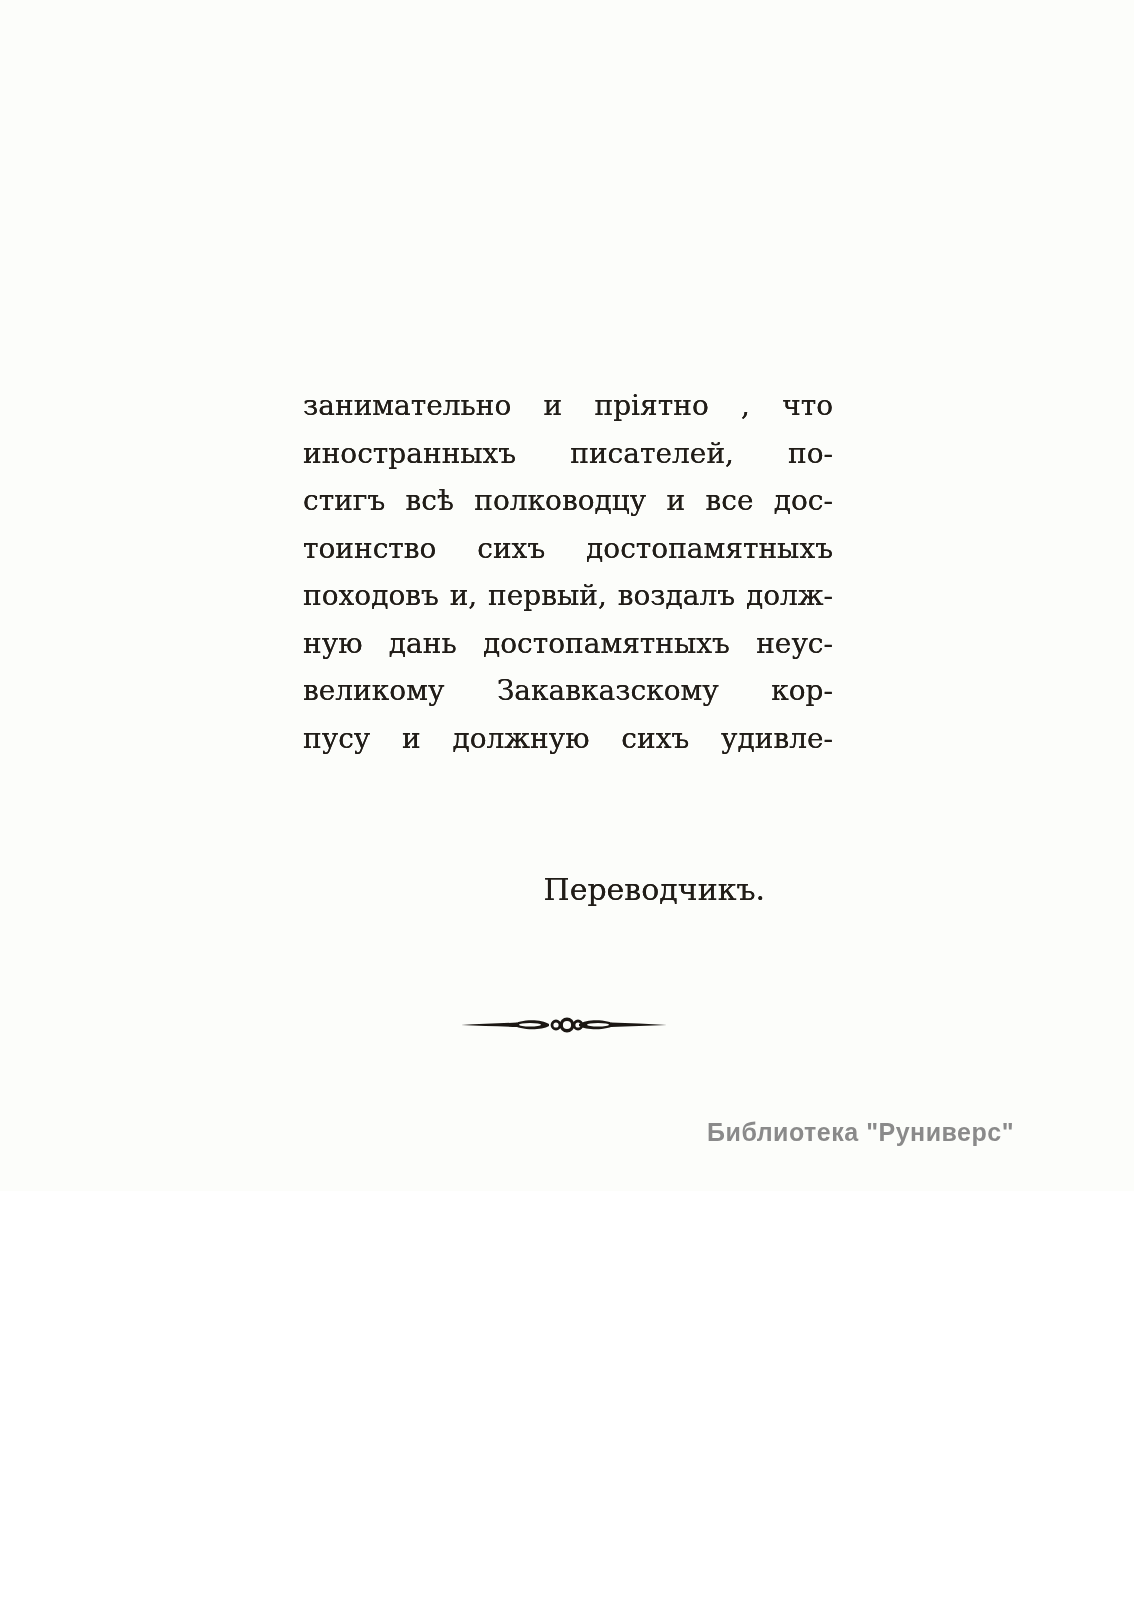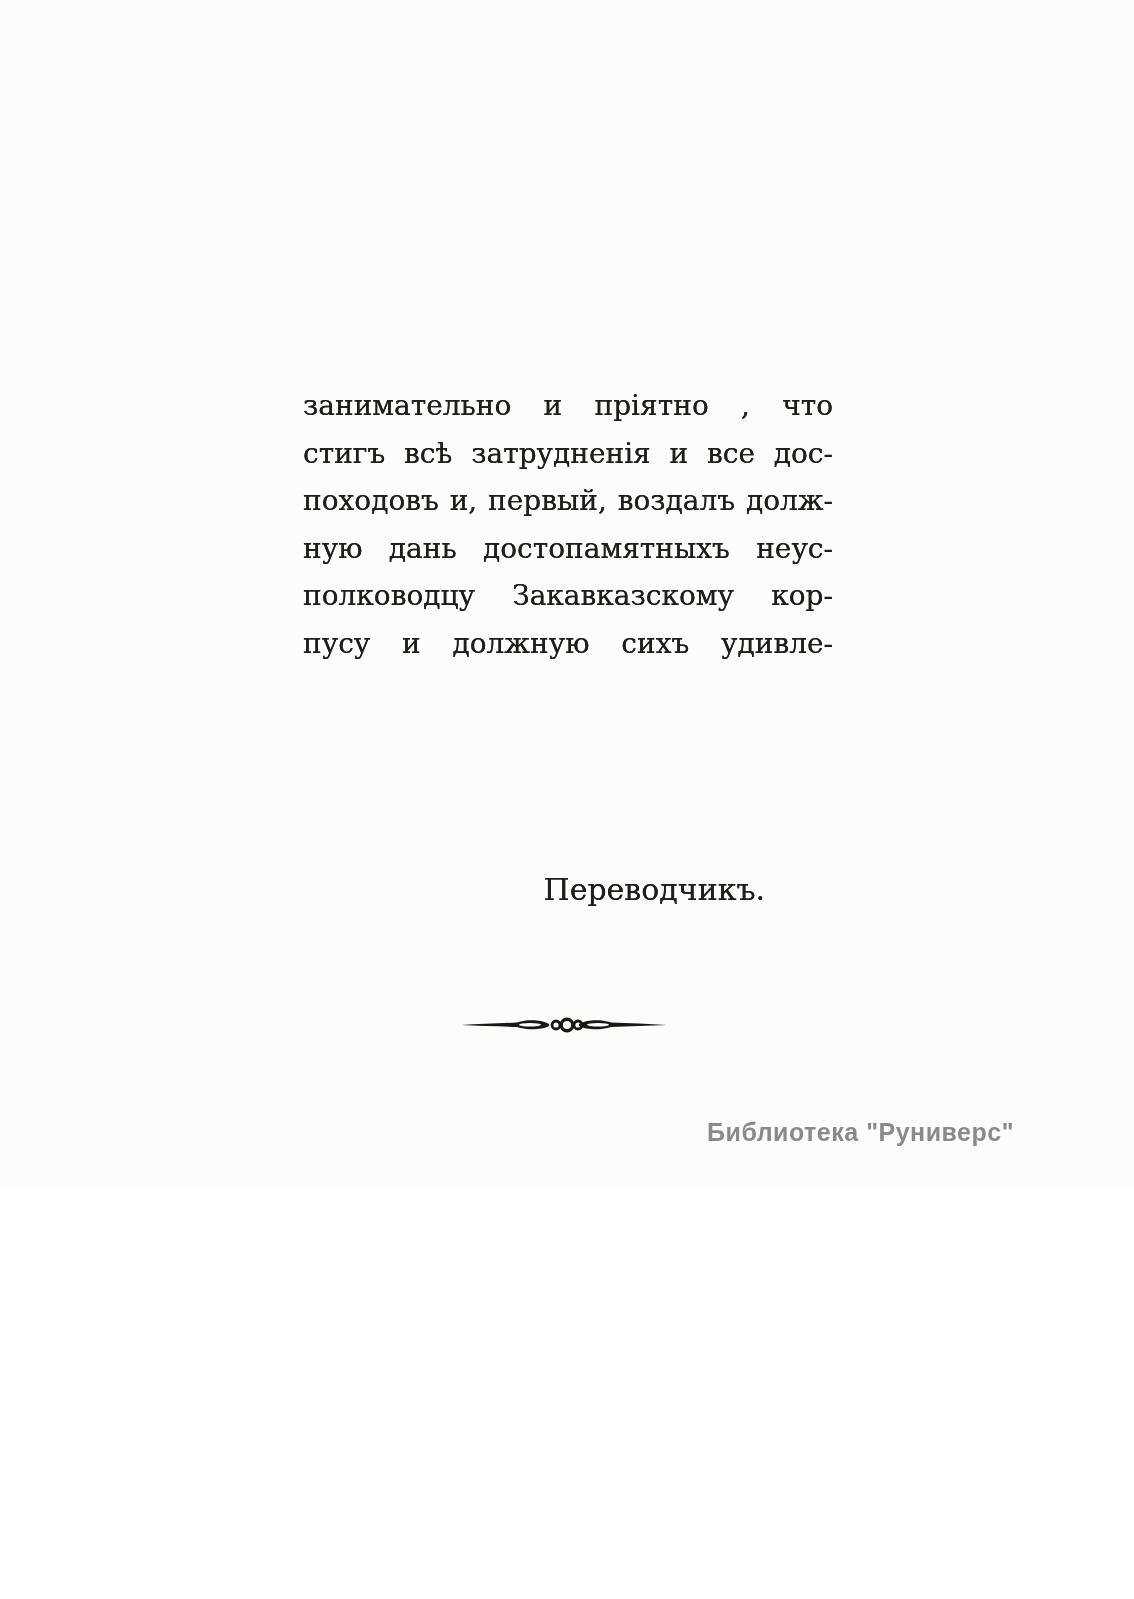--- a/index.html
+++ b/index.html
@@ -61,24 +61,26 @@
     color: #8a8a8a;
   }
 </style>
 </head>
 <body>
 
 <div class="sheet">
 
   <div class="paragraph">
     <div class="line"><span>занимательно и пріятно , что</span></div>
-    <div class="line"><span>стигъ всѣ затрудненія и все дос-</span></div>
+    <div class="line"><span>иностранныхъ писателей, по-</span></div>
+    <div class="line"><span>стигъ всѣ полководцу и все дос-</span></div>
+    <div class="line"><span>тоинство сихъ достопамятныхъ</span></div>
     <div class="line"><span>походовъ и, первый, воздалъ долж-</span></div>
     <div class="line"><span>ную дань достопамятныхъ неус-</span></div>
-    <div class="line"><span>полководцу Закавказскому кор-</span></div>
+    <div class="line"><span>великому Закавказскому кор-</span></div>
     <div class="line"><span>пусу и должную сихъ удивле-</span></div>
   </div>
 
   <div class="signature">Переводчикъ.</div>
 
   <svg class="tailpiece" viewBox="0 0 206 24" xmlns="http://www.w3.org/2000/svg" aria-hidden="true">
     <g fill="#1b1713" stroke="none">
 
       <path d="M0,12 C18,10.9 38,10.2 56,9.6 L56,14 C38,13.4 18,12.7 0,12 Z"></path>
 

